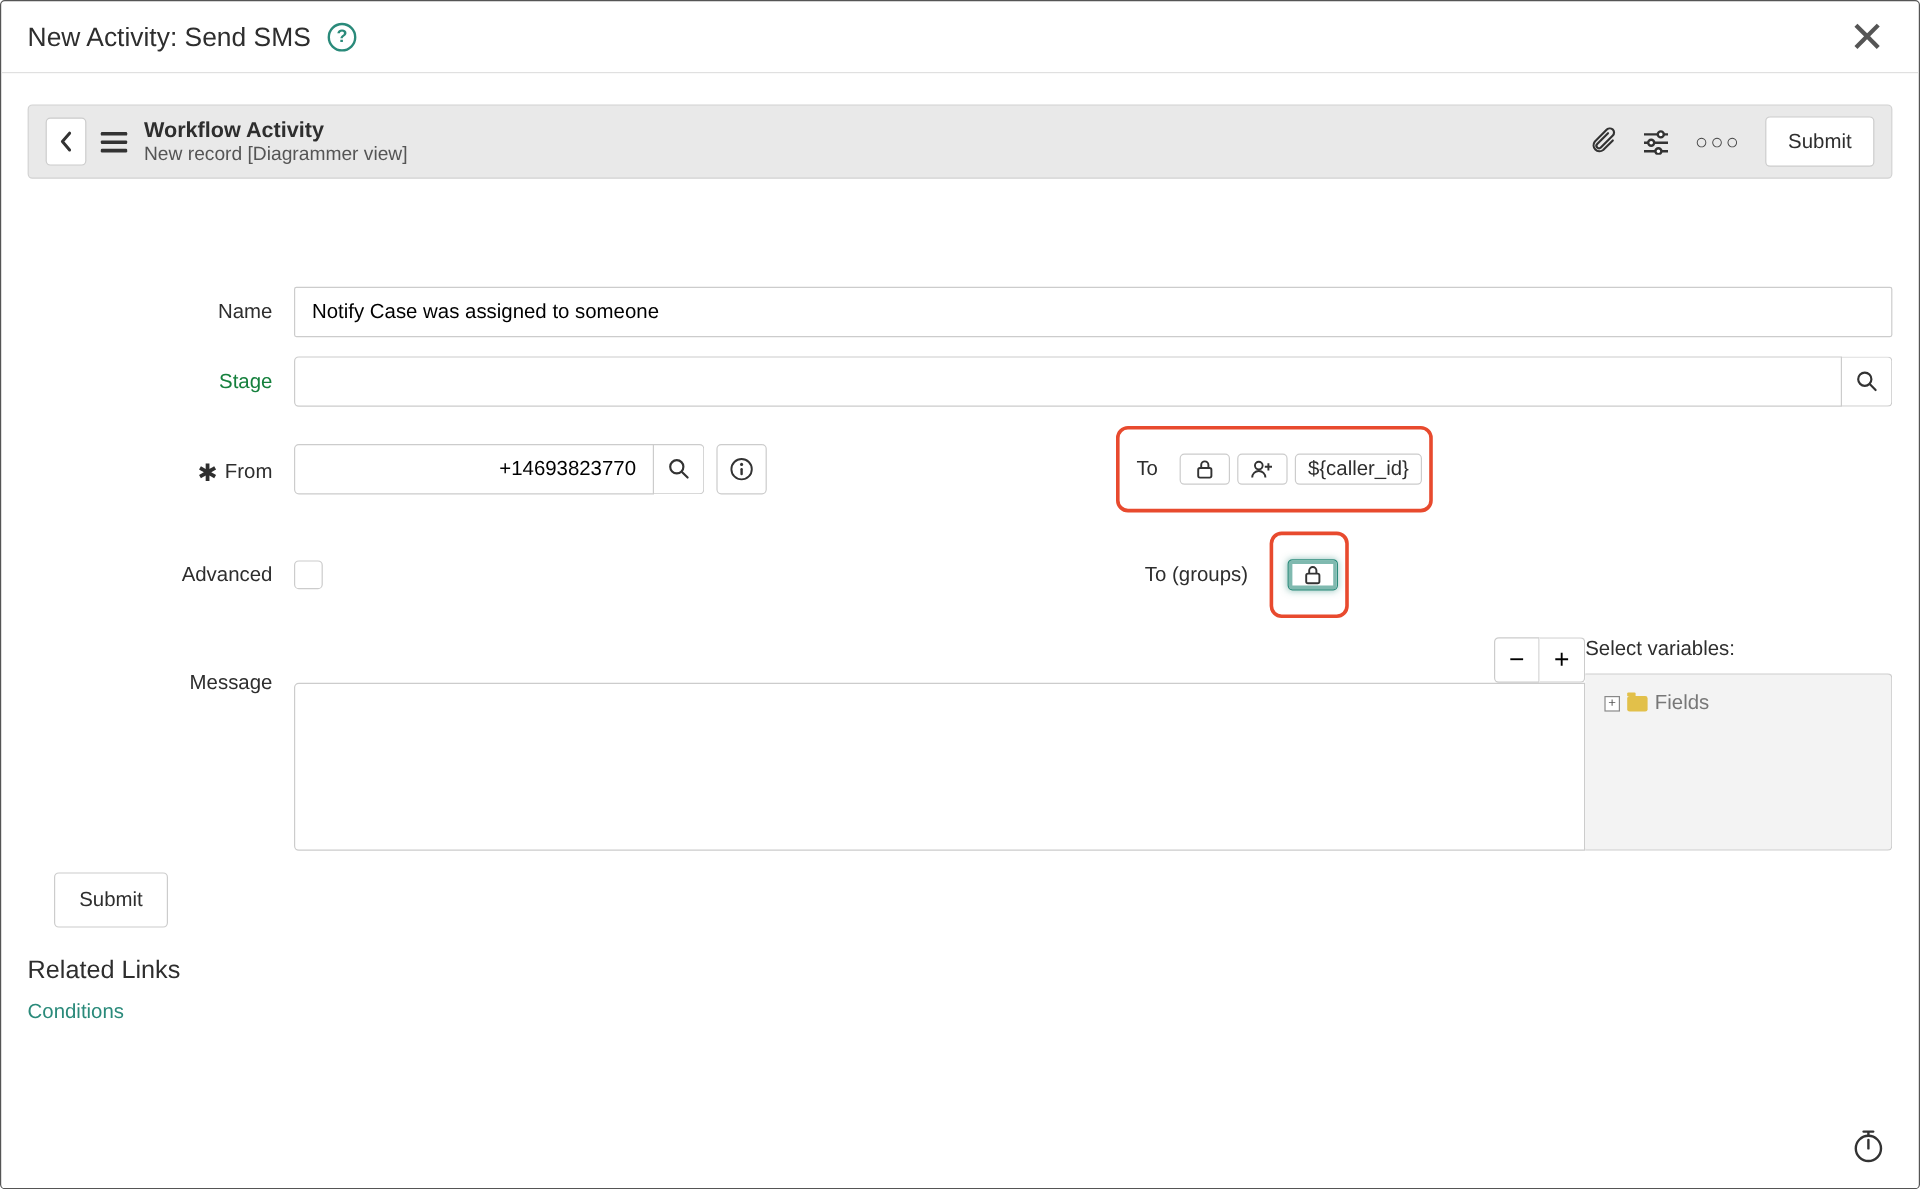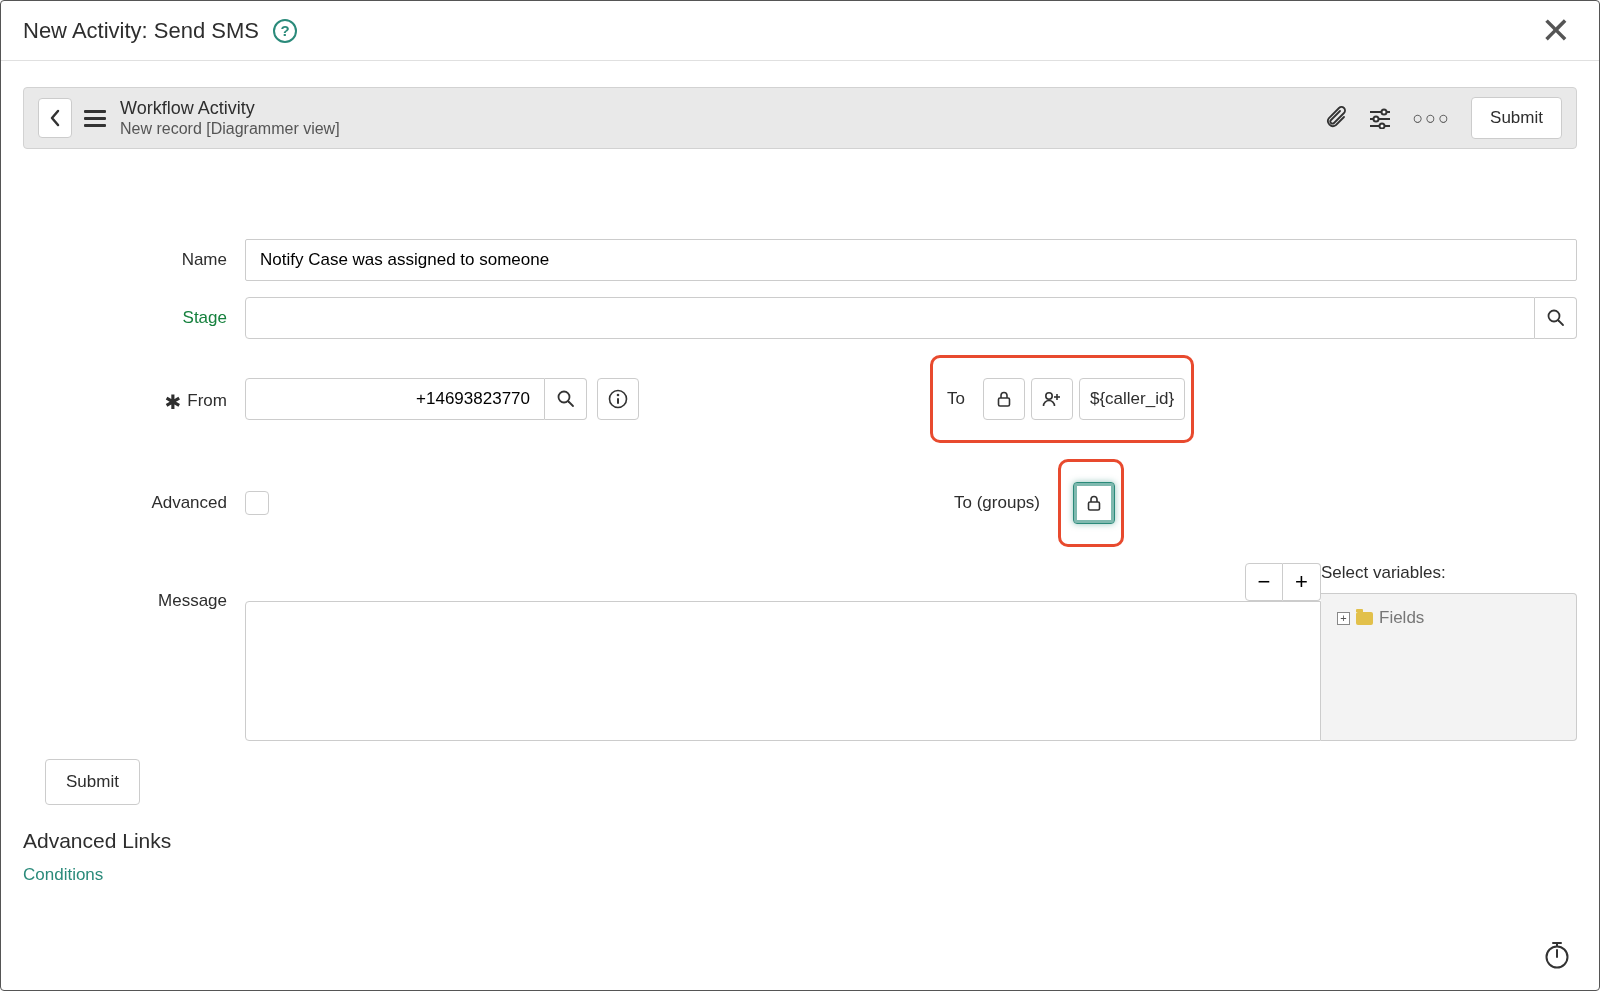--- a/index.html
+++ b/index.html
@@ -80,21 +80,21 @@
   cursor: pointer;
 }
 .menu-icon span {
   display: block;
   width: 22px;
   height: 3px;
   background: #333;
   border-radius: 1px;
 }
 .form-title-block { flex: 1; }
-.form-title { font-size: 18px; font-weight: 400; color: #2e2e2e; }
+.form-title { font-size: 18px; font-weight: 700; color: #2e2e2e; }
 .form-subtitle { font-size: 16px; color: #555; margin-top: 1px; }
 .toolbar-right { display: flex; align-items: center; gap: 20px; }
 .toolbar-icon {
   display: inline-flex;
   align-items: center;
   justify-content: center;
   cursor: pointer;
   color: #444;
 }
 .toolbar-dots { letter-spacing: 2px; font-weight: bold; font-size: 18px; }
@@ -179,21 +179,21 @@
   background: #fff;
   margin-left: 10px;
   display: inline-flex;
   align-items: center;
   justify-content: center;
   cursor: pointer;
 }
 
 .right-half .label-col { width: 155px; }
 .chip-btn {
-  height: 42px;
+  height: 26px;
   min-width: 42px;
   border: 1px solid #ccc;
   background: #fff;
   border-radius: 4px;
   display: inline-flex;
   align-items: center;
   justify-content: center;
   padding: 0 10px;
   margin-left: 6px;
   cursor: pointer;
@@ -481,21 +481,21 @@
           </div>
         </div>
       </div>
     </div>
   </div>
 
 </div>
 
 <div class="bottom-area">
   <button class="submit-btn-bottom">Submit</button>
-  <div class="related-heading">Advanced Links</div>
+  <div class="related-heading">Related Links</div>
   <div class="link">Conditions</div>
 </div>
 
 <div class="stopwatch">
   <svg width="28" height="30" viewBox="0 0 28 30">
     <circle cx="14" cy="17" r="10.5" stroke="#333" stroke-width="2" fill="none"></circle>
     <line x1="14" y1="17" x2="14" y2="10" stroke="#333" stroke-width="2" stroke-linecap="round"></line>
     <line x1="10" y1="3" x2="18" y2="3" stroke="#333" stroke-width="2" stroke-linecap="round"></line>
     <line x1="14" y1="3" x2="14" y2="6" stroke="#333" stroke-width="2"></line>
   </svg>

